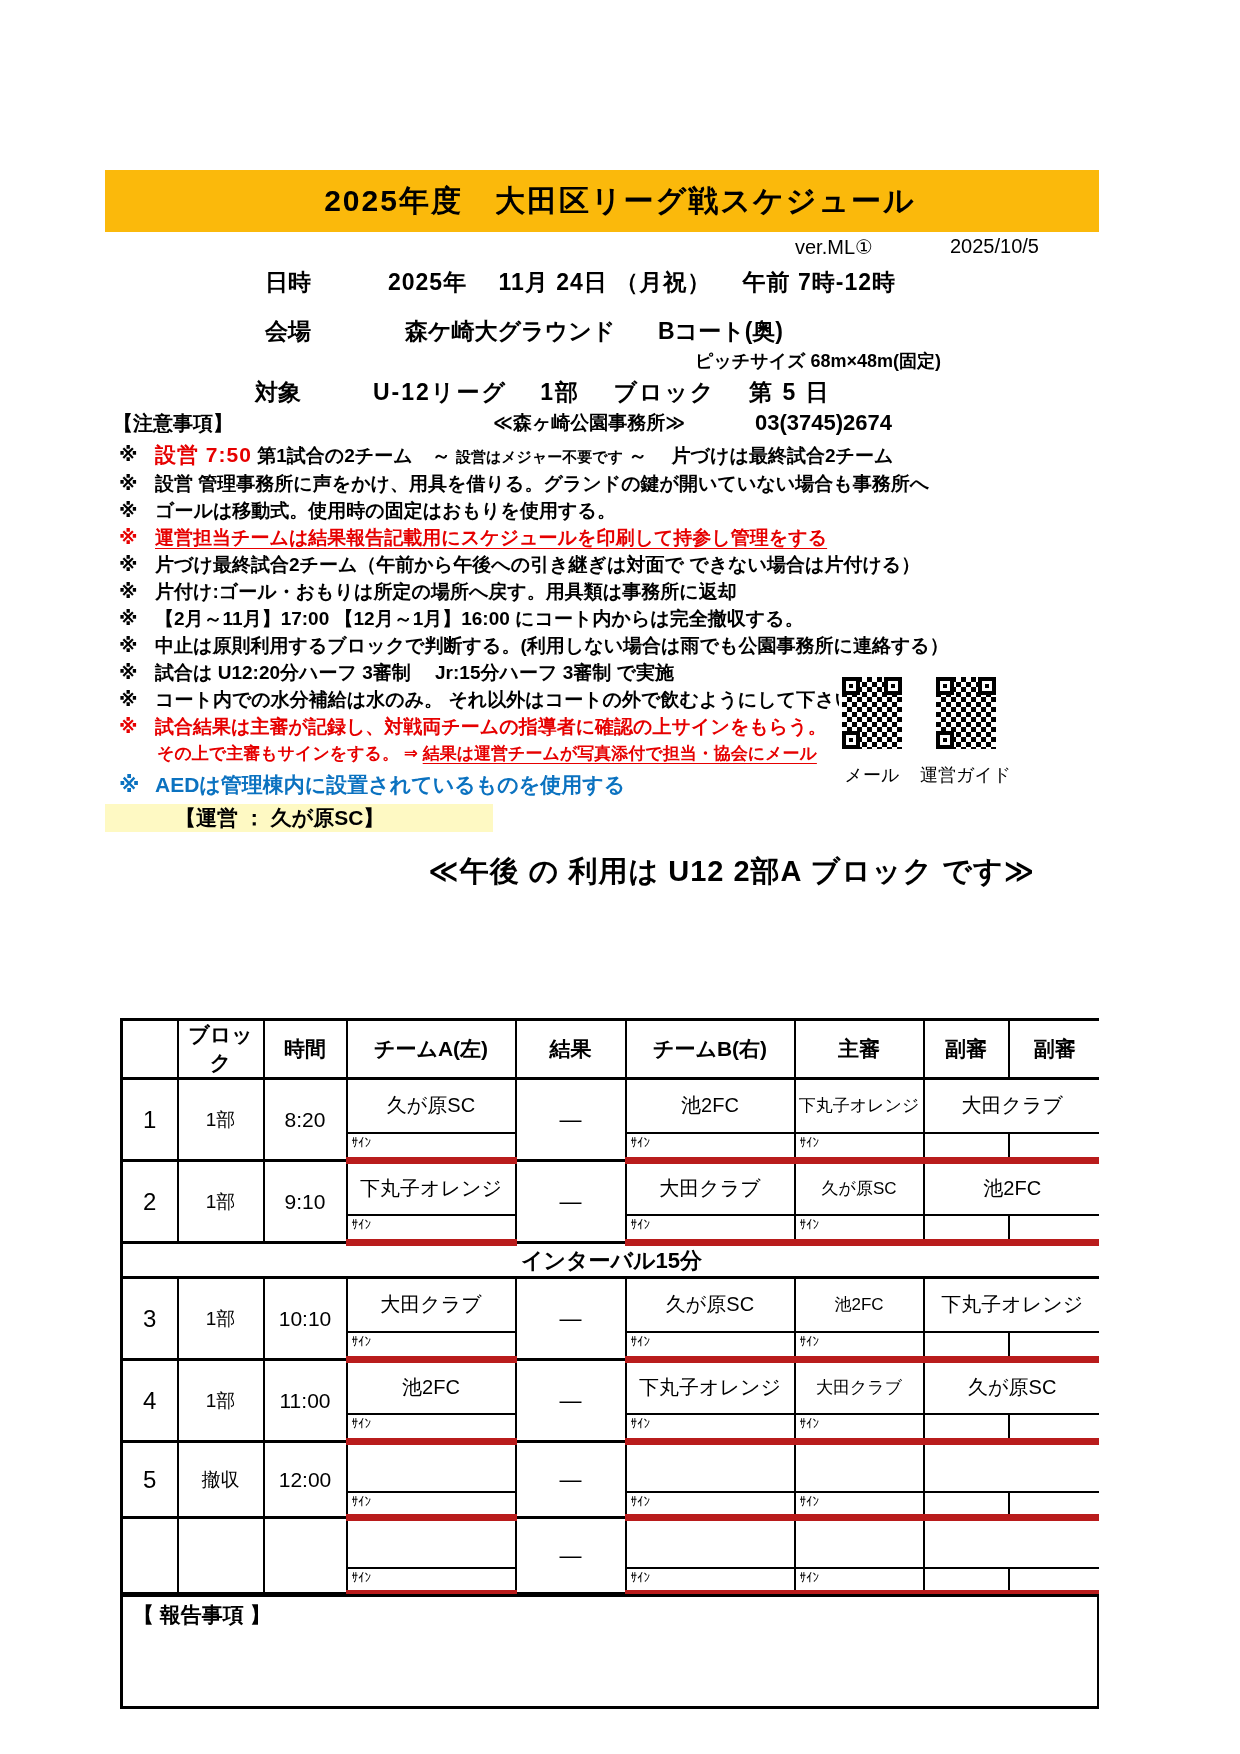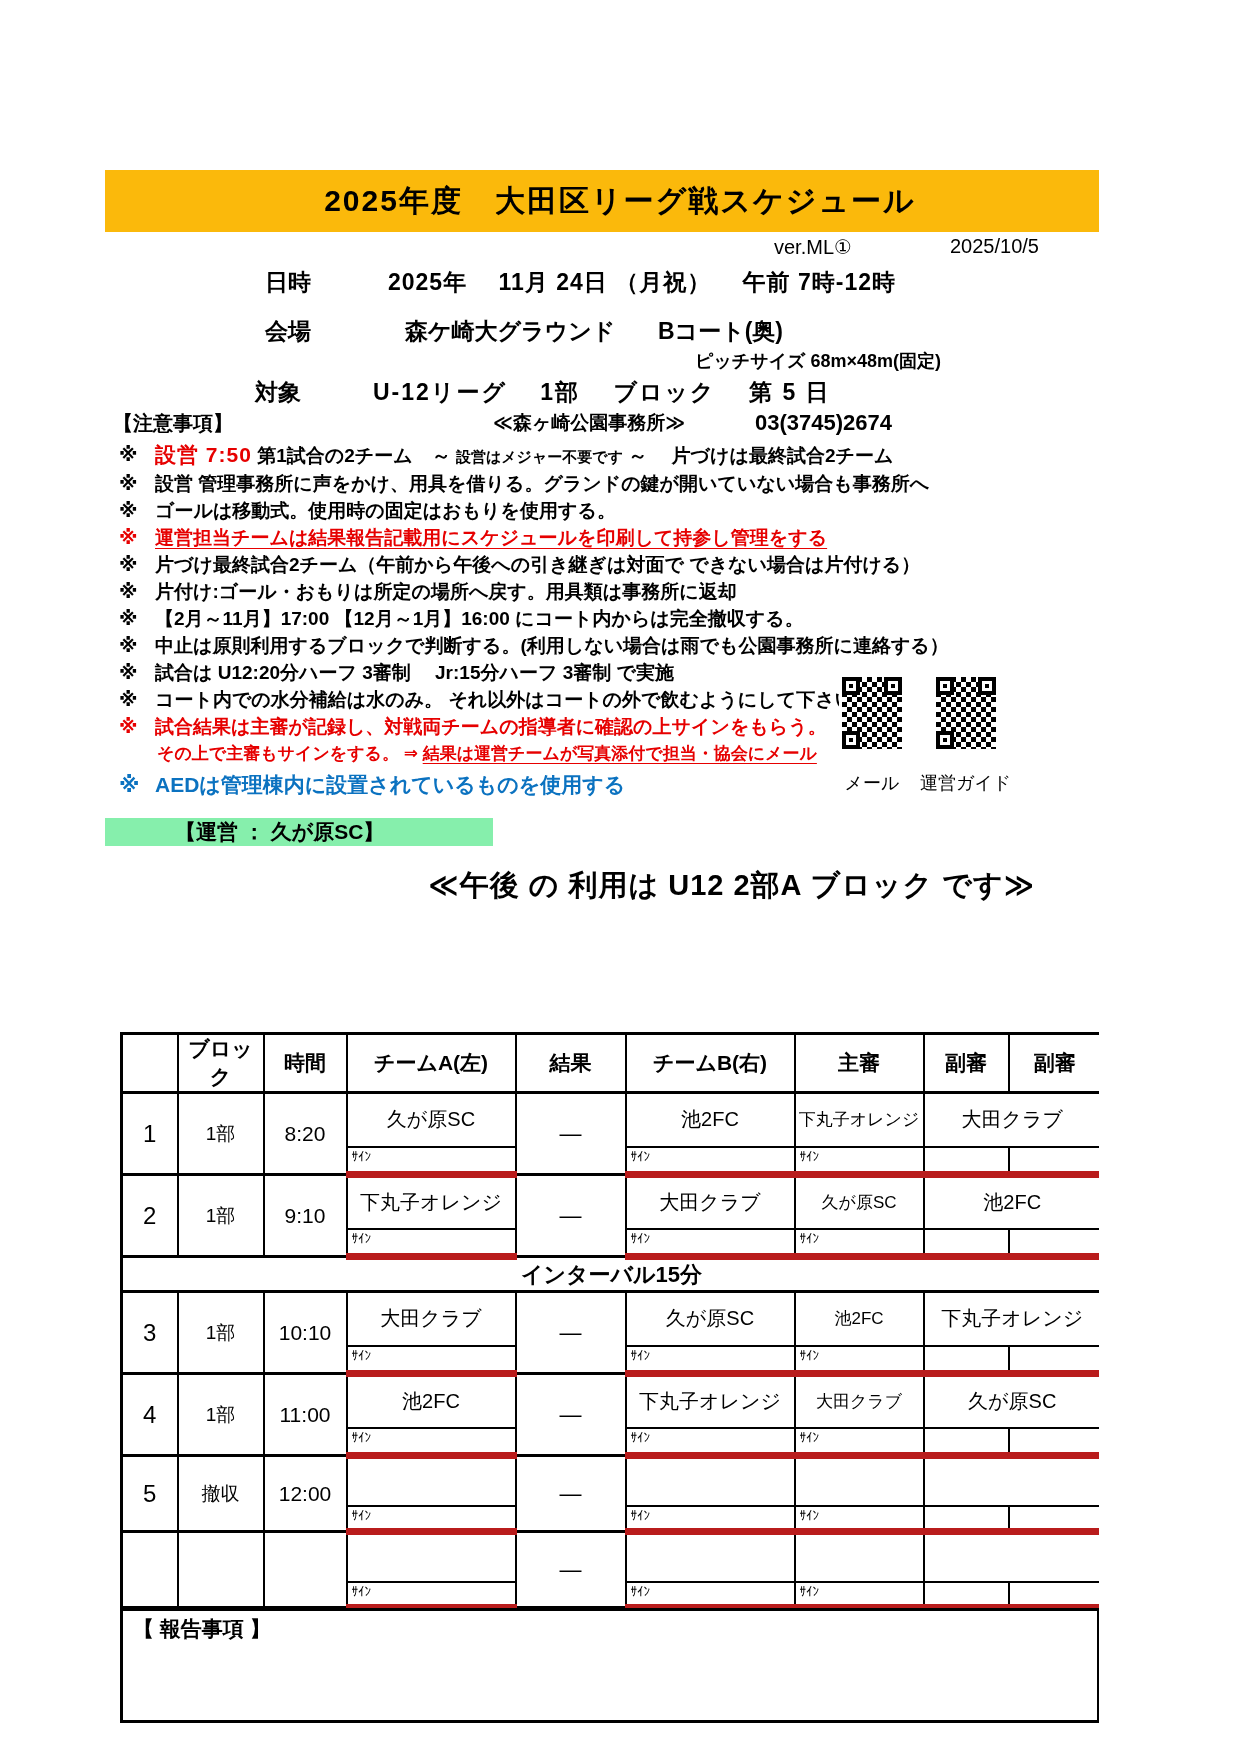--- a/index.html
+++ b/index.html
@@ -15,21 +15,21 @@
 
   
   .banner {
     width:1030px; height:62px; background:#fbb90b;
     display:flex; align-items:center; justify-content:center;
     font-size:30px; font-weight:bold; letter-spacing:2px;
   }
 
   
   .ver-row { position:relative; height:28px; margin-top:3px; font-size:20px; }
-  .ver-row .ver   { position:absolute; left:669px; }
+  .ver-row .ver   { position:absolute; left:690px; }
   .ver-row .pdate { position:absolute; left:845px; }
 
   .dt-row, .venue-row, .target-row {
     position:relative; height:33px; font-size:23px; font-weight:bold;
   }
   .dt-row { margin-top:4px; }
   .dt-row .lbl { position:absolute; left:160px; }
   .dt-row .val { position:absolute; left:283px; letter-spacing:1px; }
 
   .venue-row { margin-top:16px; }
@@ -66,25 +66,25 @@
   .qr-block { position:absolute; top:505px; left:735px; display:flex; gap:16px; }
   .qr-item { display:flex; flex-direction:column; align-items:center; }
   .qr {
     width:64px; height:76px; position:relative;
     background-image:repeating-conic-gradient(#000 0% 25%, #fff 0% 50%);
     background-size:10px 10px; border:2px solid #fff; outline:1px solid #fff;
   }
   .qr .f { position:absolute; width:18px; height:18px; background:#fff; border:4px solid #000; }
   .qr .f::after { content:""; position:absolute; left:3px; top:3px; width:4px; height:4px; background:#000; }
   .qr .f.tl { left:0; top:0; } .qr .f.tr { right:0; top:0; } .qr .f.bl { left:0; bottom:0; }
-  .qr-label { font-size:18px; margin-top:20px; white-space:nowrap; }
+  .qr-label { font-size:18px; margin-top:12px; white-space:nowrap; }
 
   
   .operator-bar {
-    margin-top:20px; width:388px; height:28px; background:#86efac;
+    margin-top:6px; width:388px; height:28px; background:#fef9c3;
     font-size:21px; font-weight:bold; padding-left:70px; line-height:28px;
   }
   .afternoon {
     margin-top:20px; width:1030px; padding-right:100px;
     text-align:right; font-size:29px; font-weight:bold; letter-spacing:1px;
   }
 
   
   table.sched { border-collapse:collapse; margin:126px 0 0 15px; table-layout:fixed; width:980px; }
   table.sched { border:3px solid #000; }

